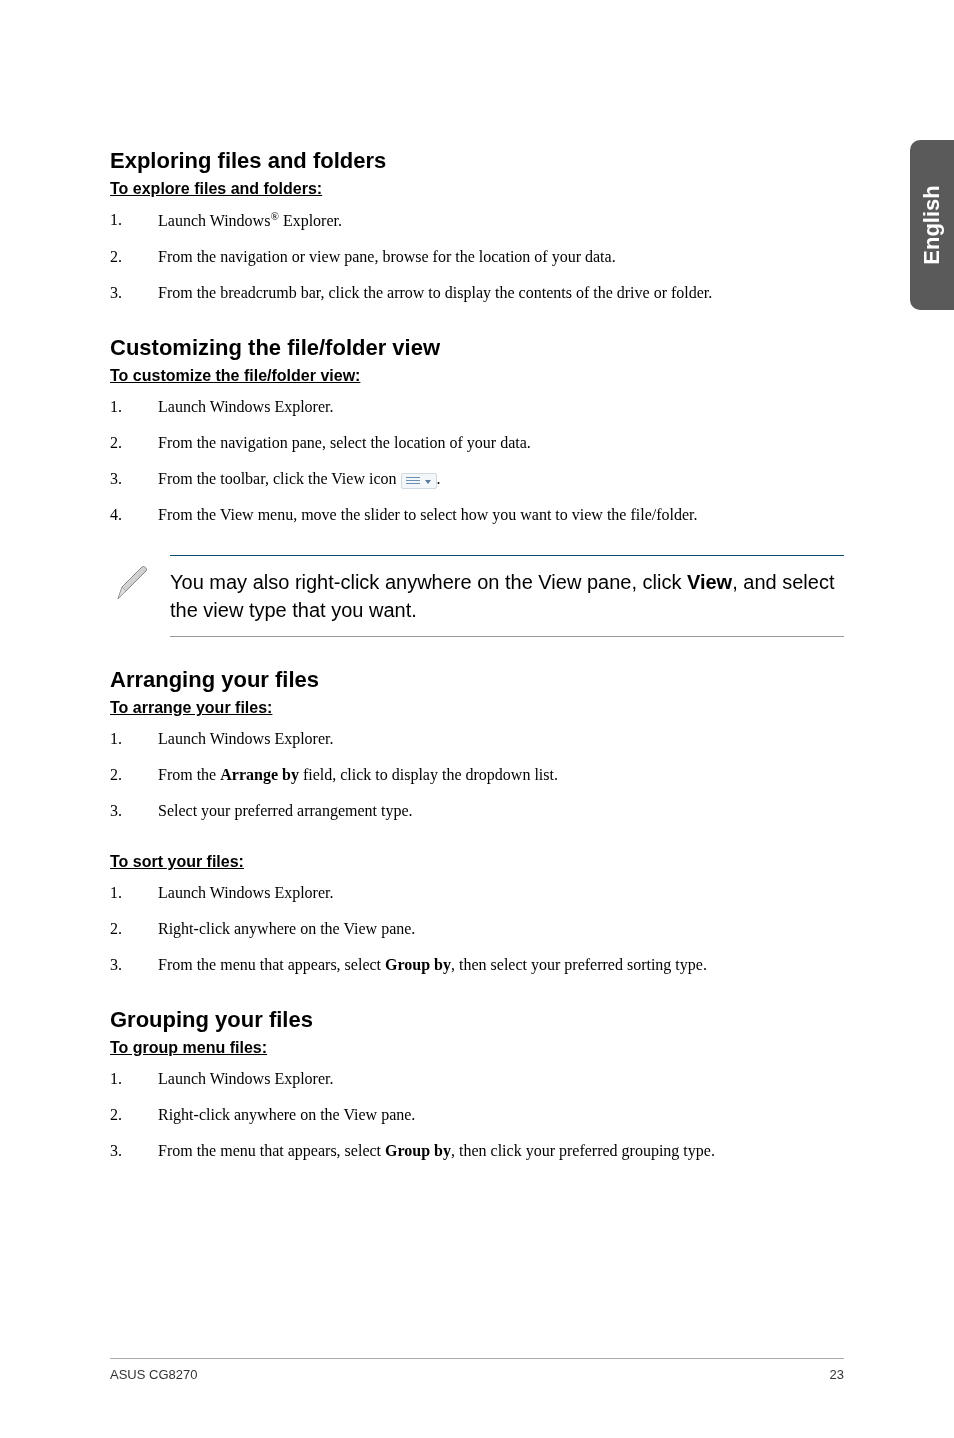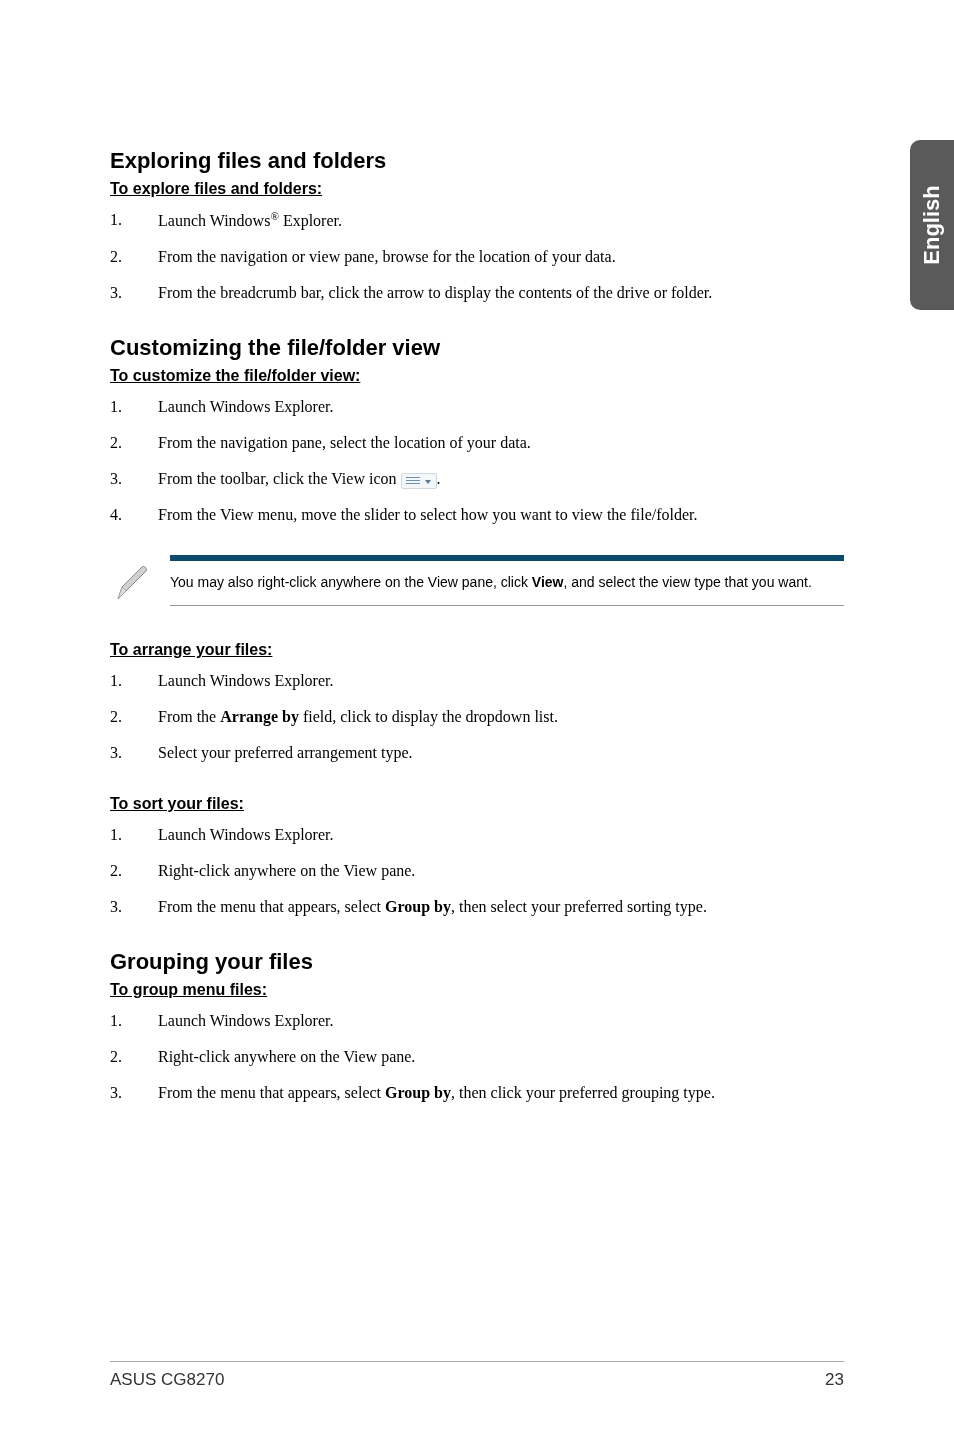--- a/index.html
+++ b/index.html
@@ -78,24 +78,24 @@
     align-items: flex-start;
     margin: 20px 0 30px 0;
   }
   .note-icon {
     width: 60px;
     flex-shrink: 0;
     padding-top: 6px;
   }
   .note-text-wrap {
     flex: 1;
-    border-top: 6px solid #0c4a6e;
+    border-top: 1px solid #0c4a6e;
     border-bottom: 1px solid #999;
     padding: 12px 0;
-    font-size: 14px;
+    font-size: 20px;
     line-height: 1.4;
   }
   .view-icon {
     display: inline-block;
     width: 36px;
     height: 16px;
     background: #f4f7fa;
     border: 1px solid #d0d8e0;
     vertical-align: middle;
     position: relative;
@@ -116,26 +116,26 @@
     right: 5px;
     top: 6px;
     width: 0;
     height: 0;
     border-left: 3px solid transparent;
     border-right: 3px solid transparent;
     border-top: 4px solid #5a7a9a;
   }
   .footer {
     position: absolute;
-    bottom: 48px;
+    bottom: 56px;
     left: 110px;
     right: 110px;
     border-top: 1px solid #aaa;
     padding-top: 8px;
-    font-size: 17px;
+    font-size: 13px;
     color: #333;
     display: flex;
     justify-content: space-between;
   }
   sup {
     font-size: 0.7em;
   }
   .inline-bold {
     font-weight: bold;
   }
@@ -186,20 +186,21 @@
           <path d="M 8 38 L 12 26 L 16 30 Z" fill="#ddd" stroke="#888" stroke-width="0.5"></path>
         </svg>
       </div>
       <div class="note-text-wrap">
         <span>You may also right-click anywhere on the View pane, click </span><span class="inline-bold">View</span><span>, and select the view type that you want.</span>
       </div>
     </div>
   </div>
 
   <div class="section-block">
+    <h2 class="section-title">Arranging your files</h2>
     <div class="bold-line">To arrange your files:</div>
     <ol class="steps">
       <li>Launch Windows Explorer.</li>
       <li>
         <span>From the </span><span class="inline-bold">Arrange by</span><span> field, click to display the dropdown list.</span>
       </li>
       <li>Select your preferred arrangement type.</li>
     </ol>
   </div>
 

